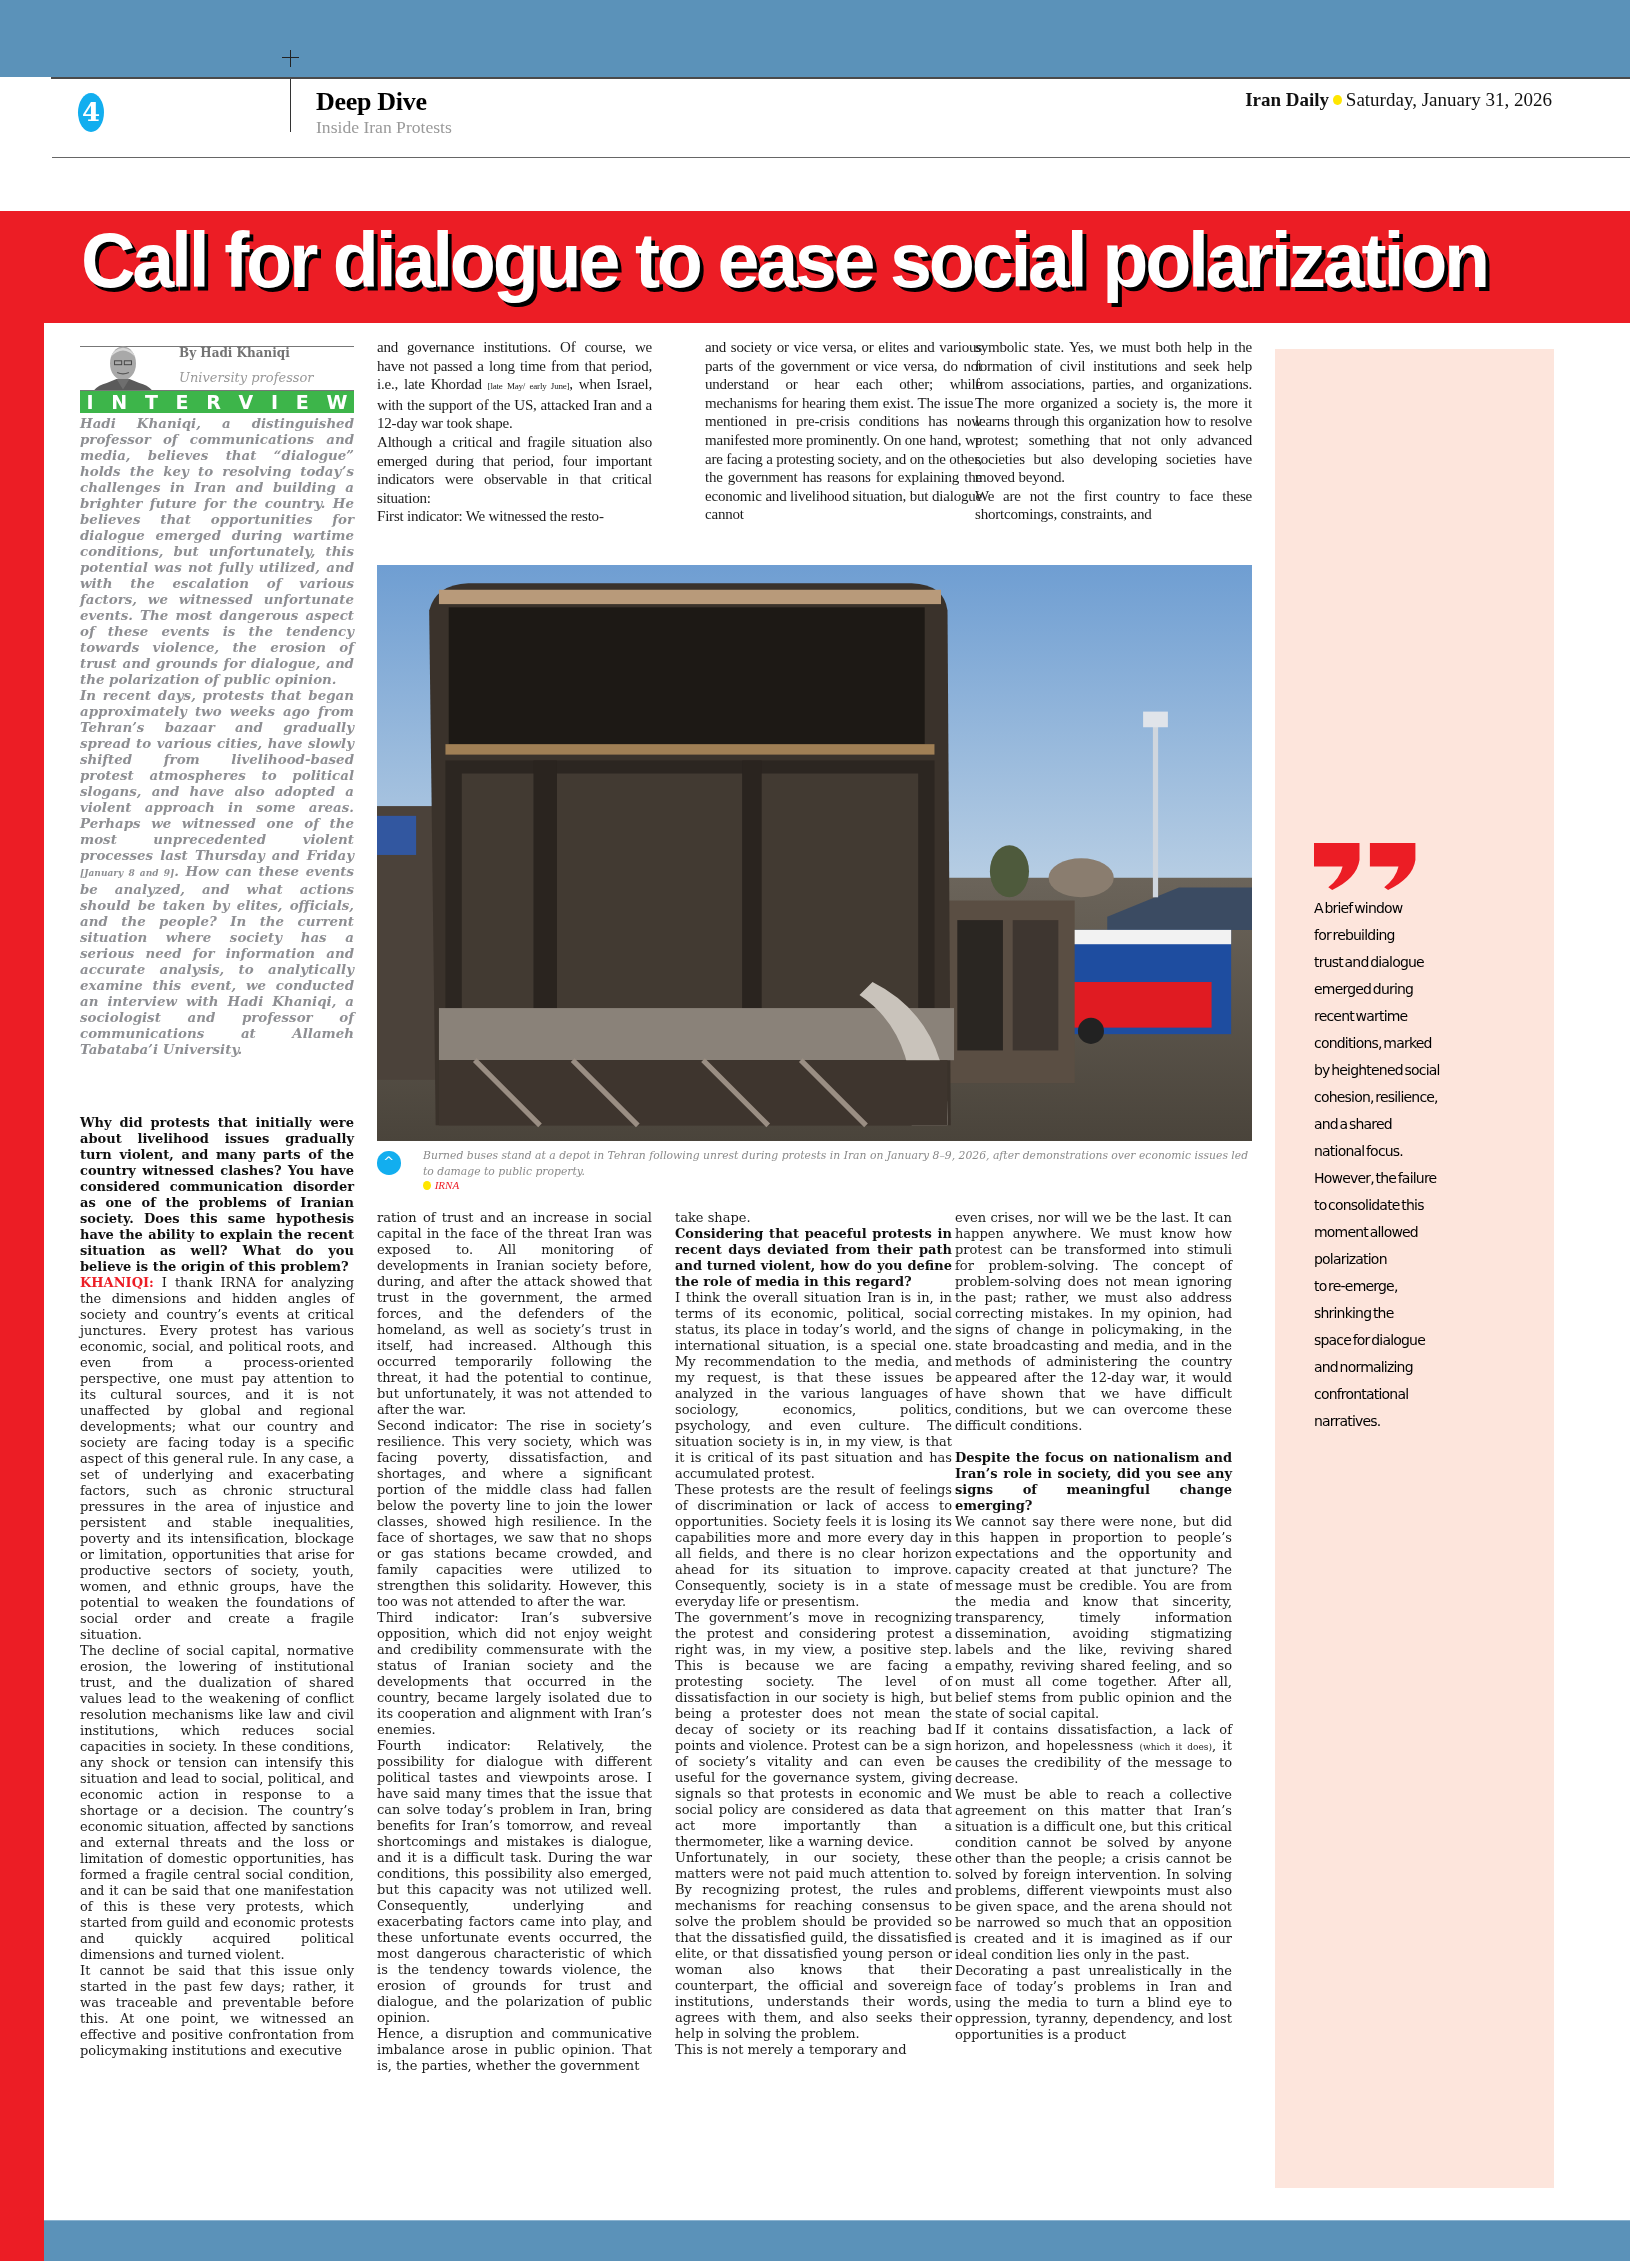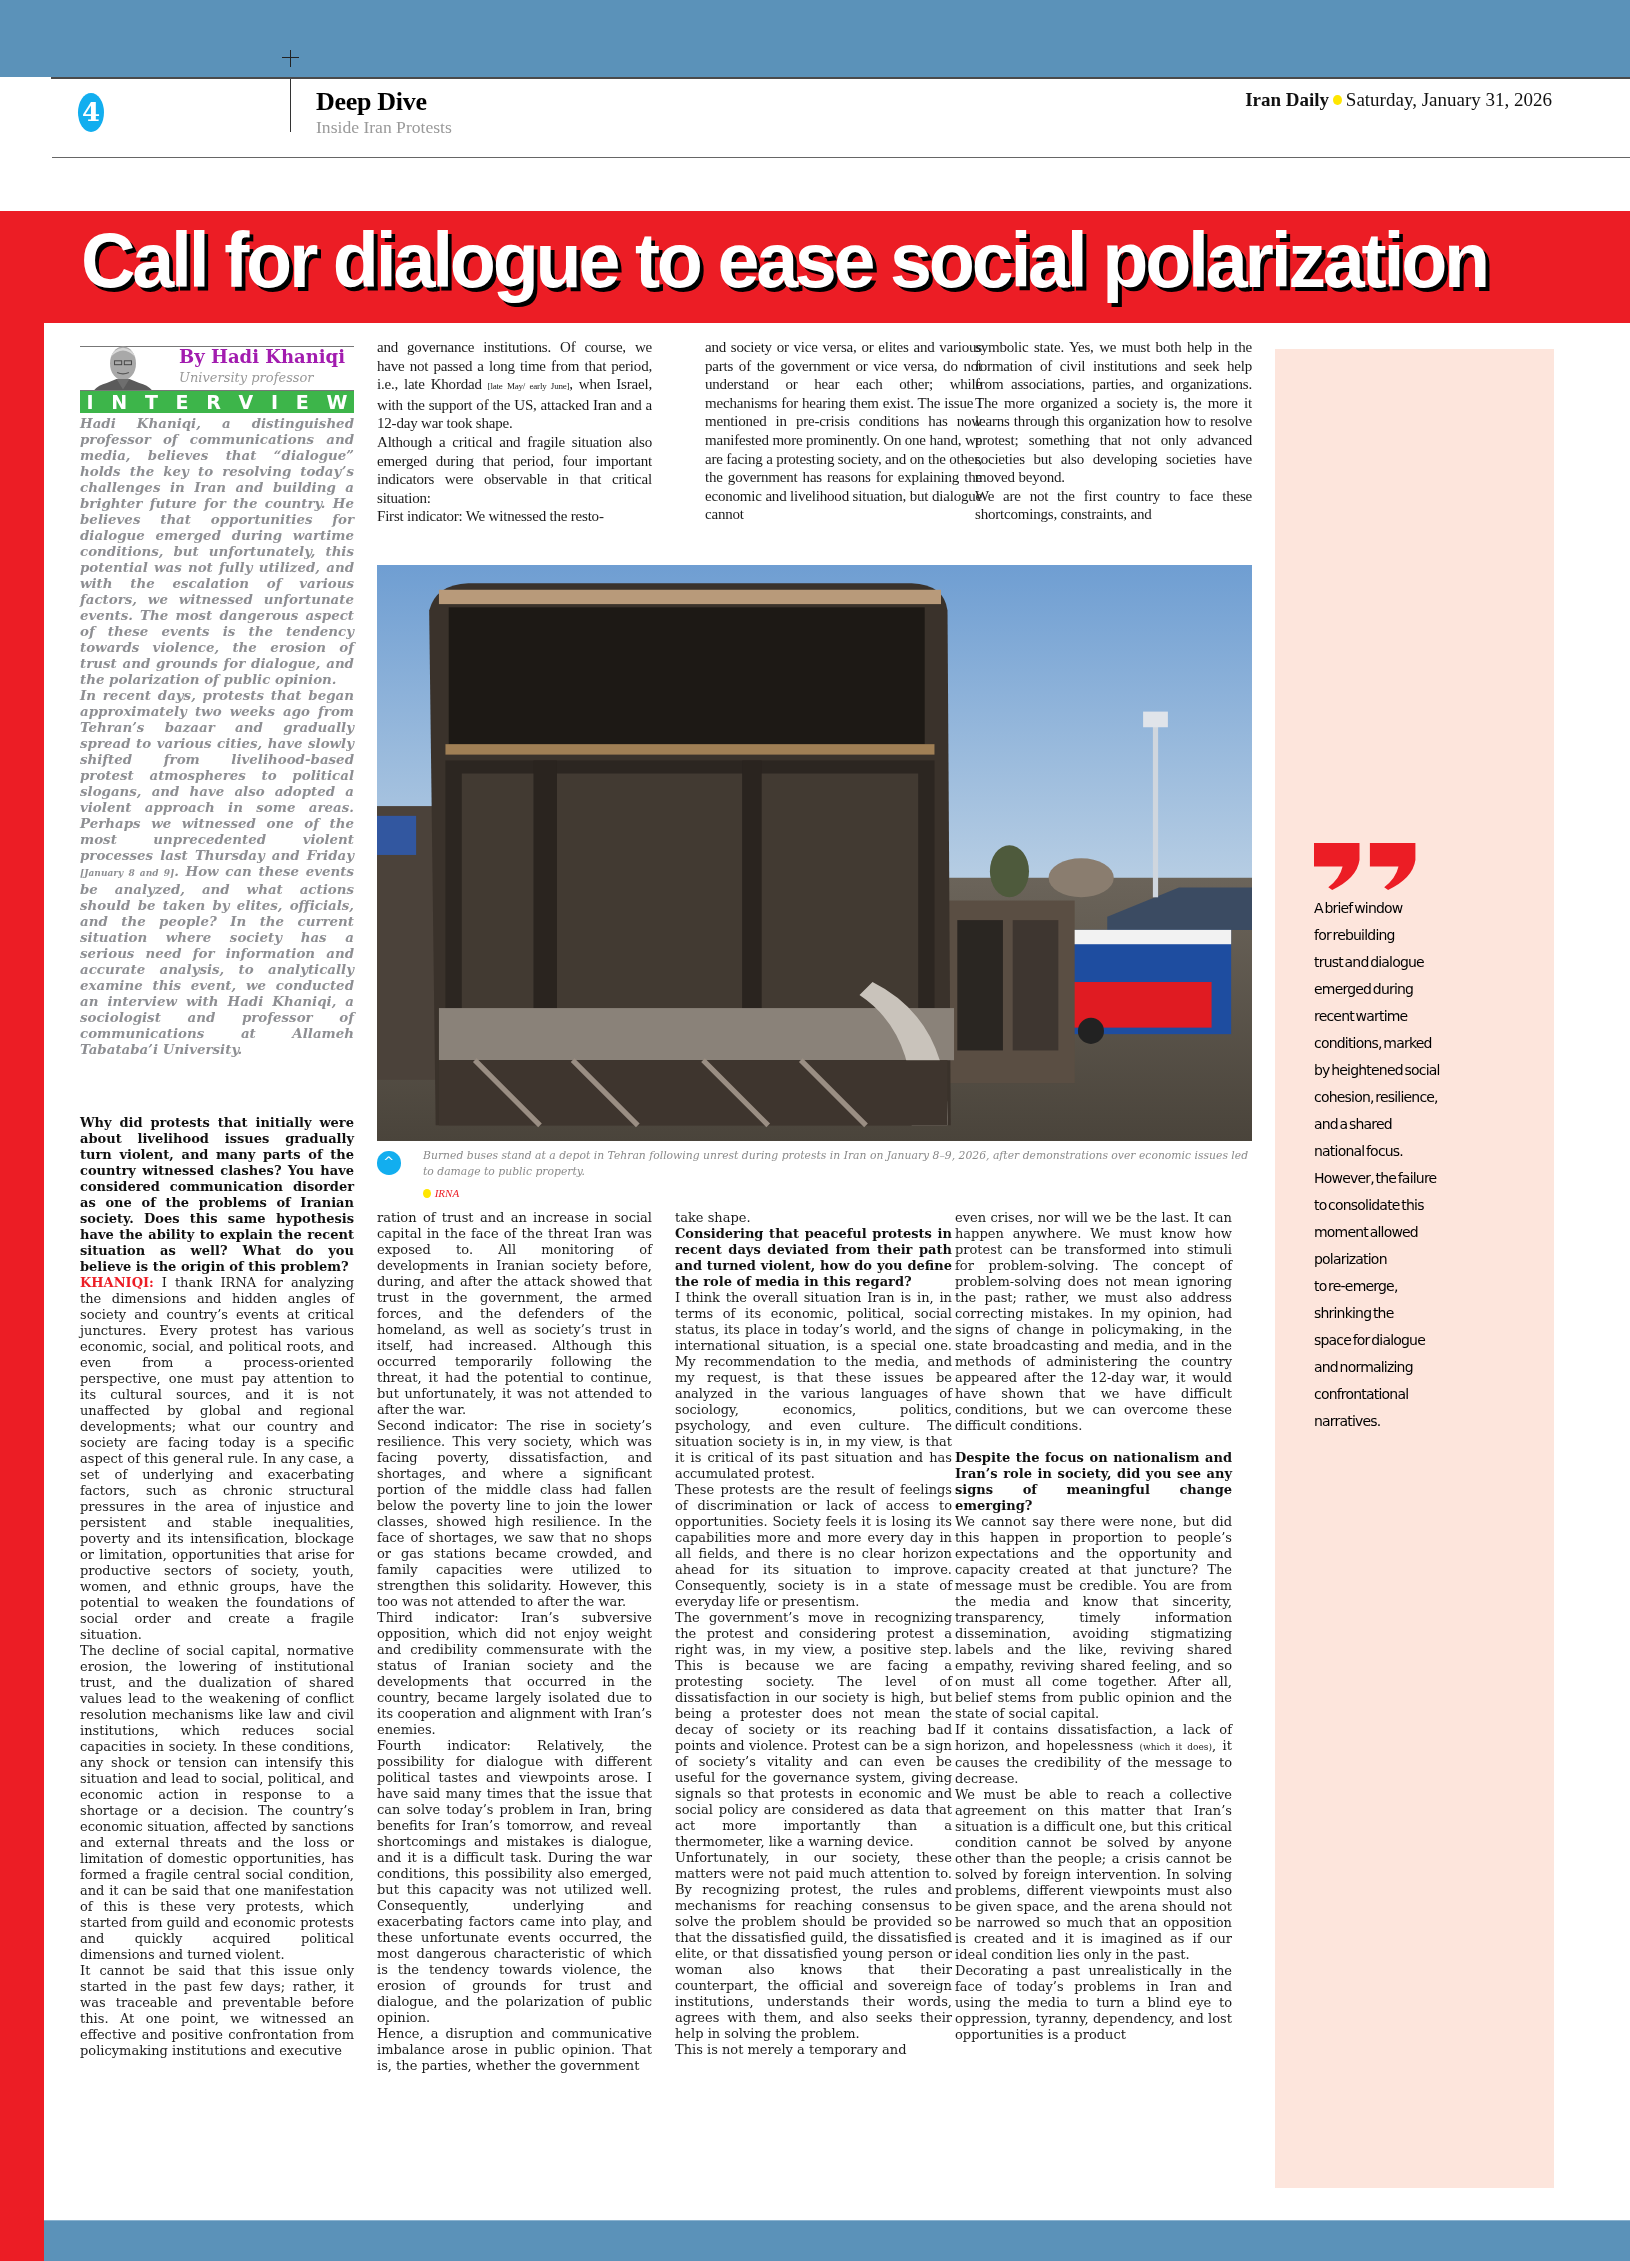--- a/index.html
+++ b/index.html
@@ -19,21 +19,21 @@
   .masthead .paper { font-weight: bold; }
   .masthead .dot { width: 9px; height: 10.4px; border-radius: 50%; background: #FFE600; display: inline-block; }
   .header-bottomline { position: absolute; left: 52px; top: 157px; width: 1578px; height: 1.3px; background: #666; }
 
   .banner { position: absolute; left: 0; top: 211px; width: 1630px; height: 112px; background: #EC1D25; }
   .left-bar { position: absolute; left: 0; top: 211px; width: 44px; height: 2050px; background: #EC1D25; }
   .headline { position: absolute; left: 81px; top: 216px; font-family: "Liberation Sans", sans-serif; font-weight: bold; font-size: 77px; color: #fff; letter-spacing: -3.3px; text-shadow: 3.9px 3.9px 0 #000; white-space: nowrap; transform: scaleX(0.98); transform-origin: left; }
 
   .byline-rule { position: absolute; left: 80px; top: 346px; width: 274px; height: 1.3px; background: #777; }
   .author-photo { position: absolute; left: 87px; top: 340px; width: 72px; height: 65px; }
-  .author-name { position: absolute; left: 179px; top: 346px; font-family: "DejaVu Serif", serif; font-weight: bold; font-size: 18px; color: #a21caf; }
+  .author-name { position: absolute; left: 179px; top: 346px; font-family: "DejaVu Serif", serif; font-weight: bold; font-size: 12px; color: #737373; }
   .author-role { position: absolute; left: 179px; top: 370px; font-family: "DejaVu Serif", serif; font-style: italic; font-size: 13px; color: #999; }
   .interview-rule { position: absolute; left: 80px; top: 390px; width: 274px; height: 2px; background: #777; }
   .interview-bar { position: absolute; left: 80px; top: 391px; width: 274px; height: 22px; background: #3DB54A; display: flex; justify-content: space-between; align-items: center; padding: 0 6.5px; }
   .interview-bar span { font-family: "DejaVu Sans", sans-serif; font-weight: bold; font-size: 19px; color: #fff; }
 
   .col { position: absolute; font-size: 13.4px; line-height: 18.6px; text-align: justify; hyphens: auto; }
   .col p { margin: 0; }
   .intro { left: 80px; top: 415px; width: 274px; font-style: italic; font-weight: bold; color: #8e8f93; font-size: 13.4px; line-height: 16px; }
   .col1-body { left: 80px; top: 1115px; width: 274px; font-size: 13px; line-height: 16px; }
   .col2-top { left: 377px; top: 338px; width: 275px; font-family: "Liberation Serif", serif; font-size: 15px; line-height: 18.6px; letter-spacing: -0.2px; }
@@ -42,21 +42,21 @@
   .col2-body { left: 377px; top: 1210px; width: 275px; font-size: 13px; line-height: 16px; }
   .col3-body { left: 675px; top: 1210px; width: 277px; font-size: 13px; line-height: 16px; }
   .col4-body { left: 955px; top: 1210px; width: 277px; font-size: 13px; line-height: 16px; }
   .q { font-weight: bold; color: #111; }
   .speaker { font-weight: bold; color: #EC1D25; }
   .small { font-size: 9px; margin-top: 20px; }
 
   .photo { position: absolute; left: 377px; top: 565px; width: 875px; height: 576px; overflow: hidden; background: #8fb3d6; }
   .caption-icon { position: absolute; left: 377px; top: 1151px; width: 23.5px; height: 23.5px; border-radius: 50%; background: #12AEEF; color: #fff; font-family: "DejaVu Sans", sans-serif; font-size: 13px; line-height: 22px; text-align: center; }
   .caption { position: absolute; left: 423px; top: 1148px; width: 828px; font-family: "DejaVu Serif", serif; font-style: italic; font-size: 10.8px; line-height: 15.6px; color: #8a8a8a; }
-  .credit { position: absolute; left: 423px; top: 1179px; font-family: "Liberation Serif", serif; font-style: italic; font-size: 11px; color: #EC1D25; display: flex; align-items: center; gap: 3.9px; margin-top: 8px; }
+  .credit { position: absolute; left: 423px; top: 1179px; font-family: "Liberation Serif", serif; font-style: italic; font-size: 11px; color: #EC1D25; display: flex; align-items: center; gap: 3.9px; }
   .credit .dot { width: 7.8px; height: 9px; border-radius: 50%; background: #FFE600; display: inline-block; }
 
   .quote-box { position: absolute; left: 1275px; top: 349px; width: 279px; height: 1839px; background: #FDE5DC; }
   .quote-marks { position: absolute; left: 1314px; top: 843px; width: 104px; height: 47px; }
   .quote-text { position: absolute; left: 1314px; top: 895px; width: 196px; font-family: "DejaVu Sans", sans-serif; font-size: 14px; line-height: 27px; color: #000000; letter-spacing: -0.8px; word-spacing: -2px; }
 
   .bottom-band { position: absolute; left: 44px; top: 2220px; width: 1586px; height: 41px; background: #5B92B9; border-top: 1.3px solid #8ab2cf; }
 </style>
 </head>
 <body>

